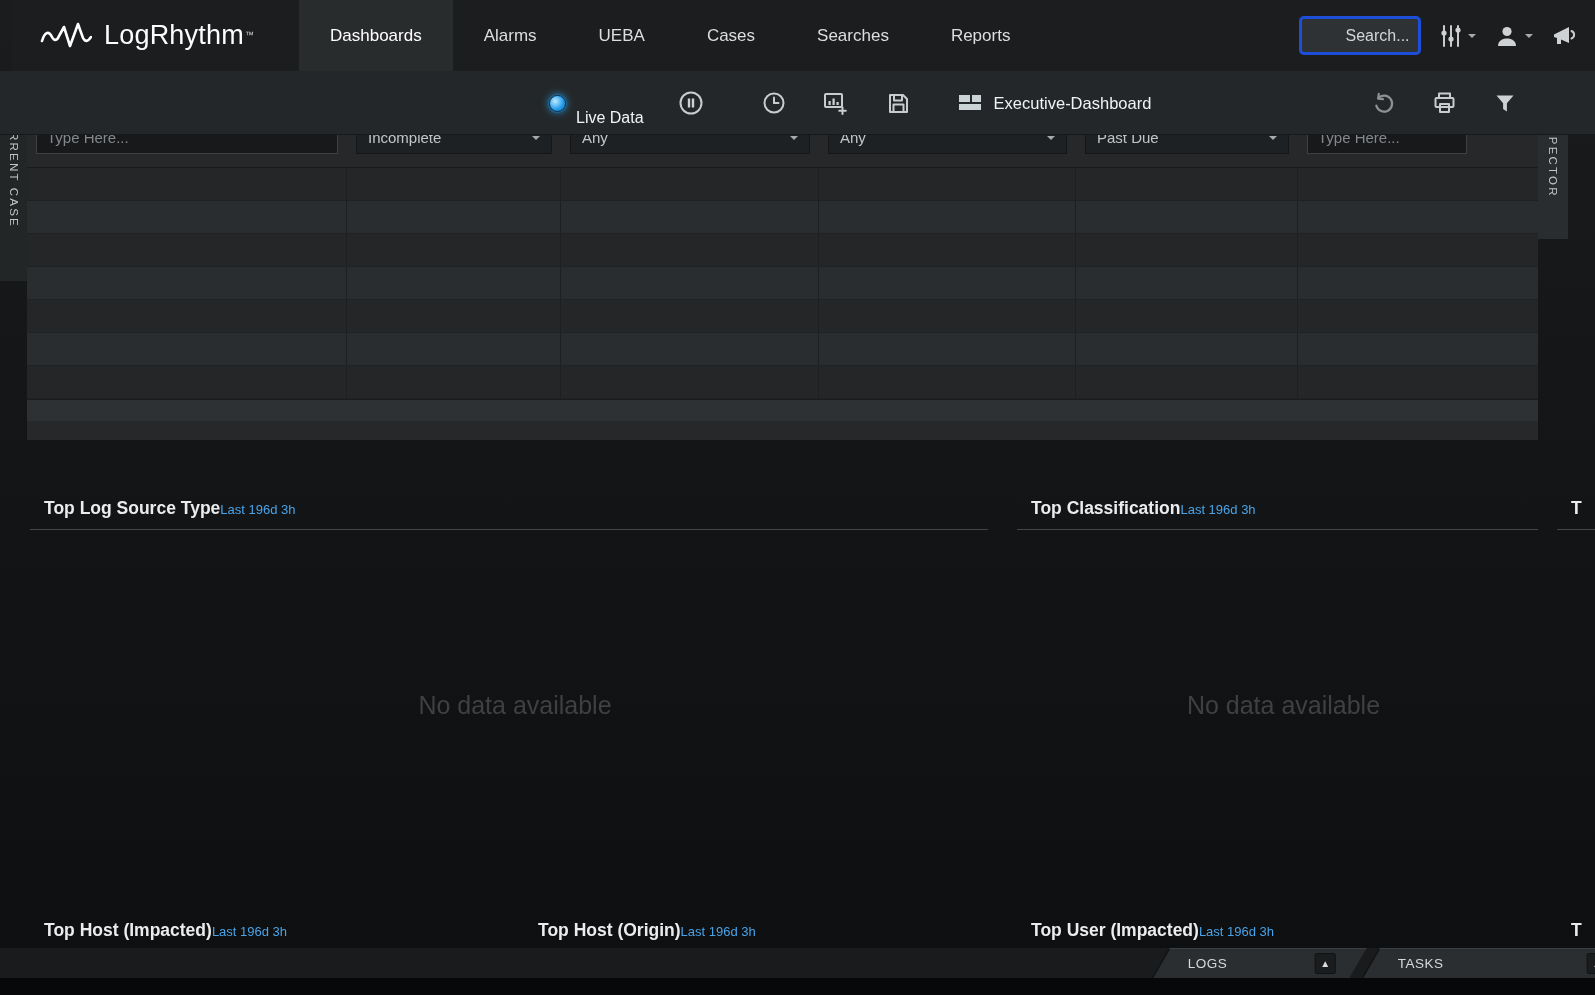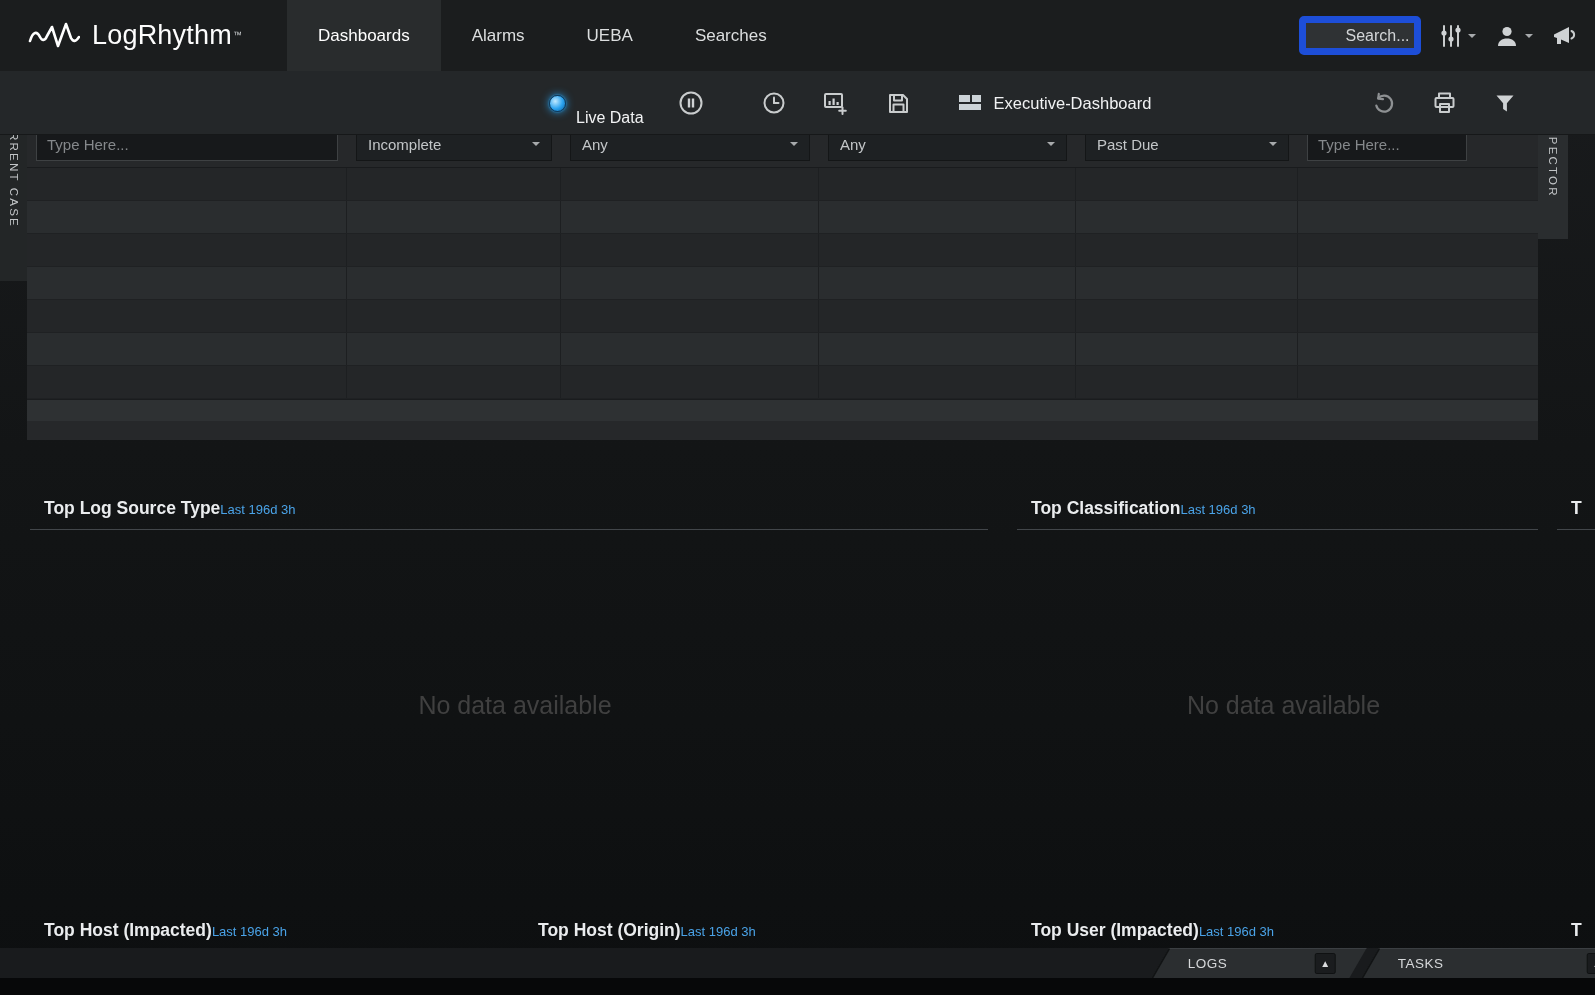--- a/index.html
+++ b/index.html
@@ -8,32 +8,32 @@
     font-family: "Liberation Sans", "DejaVu Sans", sans-serif;
     background: linear-gradient(180deg, #1a1c1e 0%, #131516 45%, #0d0f10 100%);
     color:#d5d7d9;
     position:relative;
     cursor:default;
   }
   [data-interactable="true"] { cursor:pointer; }
 
   
   .topnav {
-    position:absolute; top:0; left:0; right:0; height:71px;
+    position:absolute; top:0; left:12px; right:0; height:71px;
     background:#1b1d1e; display:flex; align-items:stretch; z-index:30;
   }
   .brand { flex:0 0 287px; display:flex; align-items:center; padding-left:28px; gap:12px; }
   .brand-text { font-size:27px; color:#fdfdfd; letter-spacing:0.2px; }
   .brand-tm { font-size:9px; color:#cfd2d4; vertical-align:super; margin-left:1px; }
   .navtabs { display:flex; align-items:stretch; }
   .tab { padding:0 31px; display:flex; align-items:center; font-size:17px; color:#dcdedf; }
   .tab.active { background:#292c2d; color:#ffffff; }
   .top-right { position:absolute; right:16px; top:0; height:71px; display:flex; align-items:center; gap:18px; }
   .searchbtn {
-    width:122px; height:39px; background:#2f3234; border:7px solid #1d4ed8; border-radius:5px;
+    width:122px; height:39px; background:#2f3234; border:3px solid #1d4ed8; border-radius:5px;
     color:#d3d5d7; font-size:16px; display:flex; align-items:center; justify-content:center;
     font-family: inherit;
     padding-left: 35px;
   }
   .iconbtn { display:flex; align-items:center; gap:5px; }
   .caret { width:0; height:0; border:4.5px solid transparent; border-top-color:#a7aaac; display:inline-block; transform:translateY(2px); }
 
   
   .toolbar {
     position:absolute; top:71px; left:0; right:0; height:64px;
@@ -72,21 +72,21 @@
     margin-top:12px; writing-mode:vertical-rl; font-size:11.5px; letter-spacing:2.2px;
     color:#c2c5c7; white-space:nowrap;
   }
 
   
   .case-grid {
     position:absolute; left:27px; top:135px; width:1511px; height:305px;
     background:#26282a; overflow:hidden; z-index:10;
   }
   .filter-row { display:flex; height:47px; margin-top:-14px; align-items:center; border-bottom:1px solid #191b1d; }
-  .fcell { height:100%; display:flex; align-items:center; padding:0 9px; flex:0 0 auto; }
+  .fcell { height:100%; display:flex; padding:0 9px; flex:0 0 auto; }
   .c1 { width:320px; } .c2 { width:214px; } .c3 { width:258px; }
   .c4 { width:257px; } .c5 { width:222px; } .c6 { width:240px; }
   .filter-input {
     width:100%; height:33px; background:#17191b; border:1px solid #3e4143;
     color:#b7babc; font-size:15px; padding:0 10px; font-family:inherit;
   }
   .filter-input::placeholder { color:#85888b; }
   .c6 .filter-input { width:160px; }
   .dropdown {
     width:100%; height:33px; background:#1e2123; border:1px solid #141617;
@@ -139,21 +139,23 @@
       <path d="M2 22 C5 12 9 12 12 18 C14 22 17 22 19 17 L24 8 L30 27 L38 5 L43 19 C45 23 48 23 51 18" stroke="#ffffff" stroke-width="2.6" fill="none" stroke-linecap="round" stroke-linejoin="round"></path>
     </svg>
     <div data-interactable="false">
       <span class="brand-text" data-interactable="false">LogRhythm</span><span class="brand-tm" data-interactable="false">™</span>
     </div>
   </div>
   <nav class="navtabs" data-interactable="false">
     <div class="tab active" data-interactable="true">Dashboards</div>
     <div class="tab" data-interactable="true">Alarms</div>
     <div class="tab" data-interactable="true">UEBA</div>
+    <div class="tab" data-interactable="true">Cases</div>
     <div class="tab" data-interactable="true">Searches</div>
+    <div class="tab" data-interactable="true">Reports</div>
   </nav>
   <div class="top-right" data-interactable="false">
     <button class="searchbtn" data-interactable="true">Search...</button>
     <div class="iconbtn" data-interactable="true">
       <svg width="24" height="26" viewBox="0 0 24 26" data-interactable="false">
         <line x1="5" y1="3" x2="5" y2="23" class="st"></line>
         <line x1="12" y1="3" x2="12" y2="23" class="st"></line>
         <line x1="19" y1="3" x2="19" y2="23" class="st"></line>
         <circle cx="5" cy="10" r="2.6" class="fl"></circle>
         <circle cx="12" cy="16" r="2.6" class="fl"></circle>

